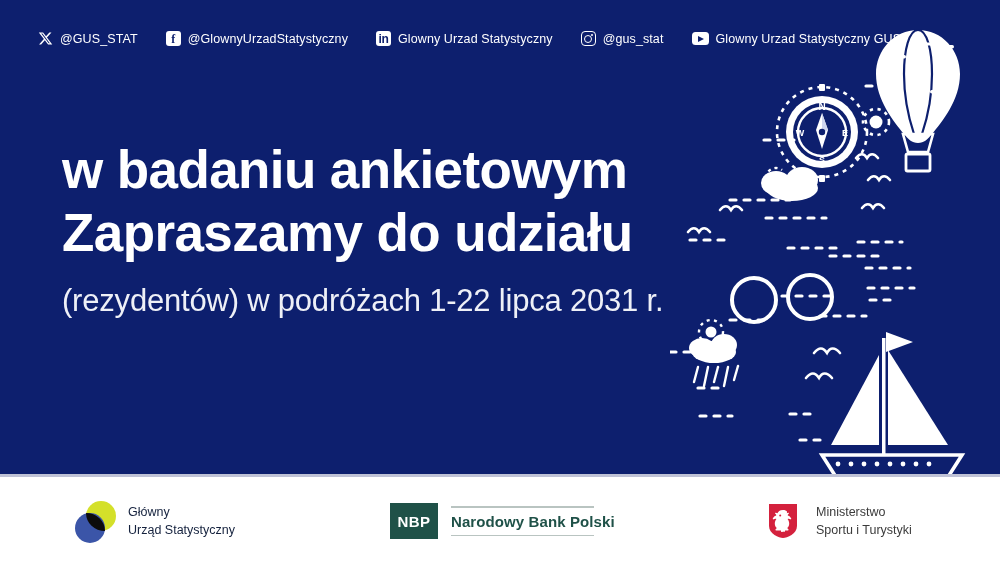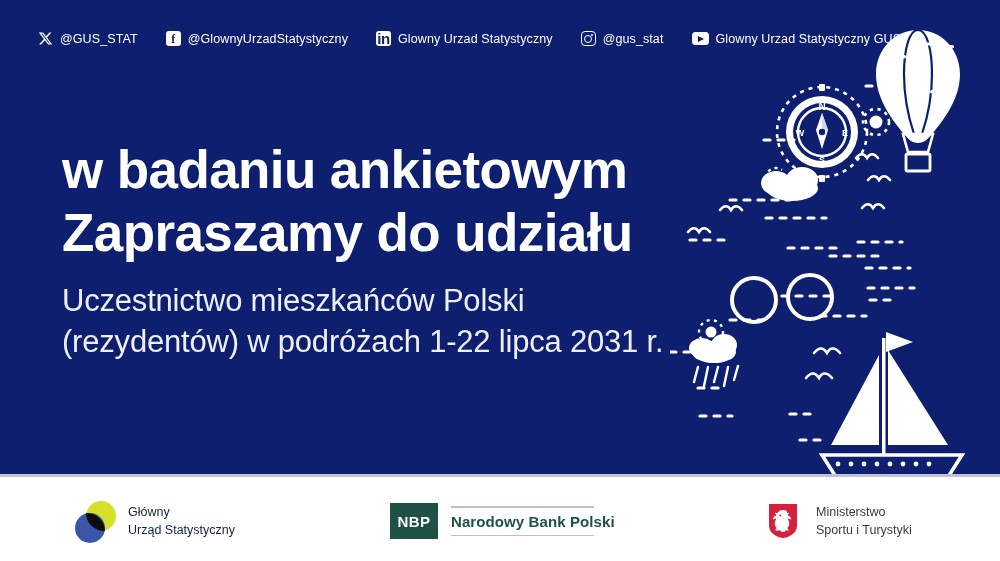--- a/index.html
+++ b/index.html
@@ -362,21 +362,21 @@
 
       <div class="social-item">
         <span class="si-ico">
           <span class="ico-box" style="font-family:'Liberation Serif',serif;font-size:12px;">f</span>
         </span>
         <span class="social-label">@GlownyUrzadStatystyczny</span>
       </div>
 
       <div class="social-item">
         <span class="si-ico">
-          <span class="ico-box" style="font-size:15px;letter-spacing:-.3px;">in</span>
+          <span class="ico-box" style="font-size:12px;letter-spacing:-.3px;">in</span>
         </span>
         <span class="social-label">Glowny Urzad Statystyczny</span>
       </div>
 
       <div class="social-item">
         <span class="si-ico">
           <span class="ico-outline"></span>
         </span>
         <span class="social-label">@gus_stat</span>
       </div>
@@ -391,21 +391,20 @@
       </div>
 
     </div>
 
     <div class="headline">
       <div>w badaniu ankietowym</div>
       <div>Zapraszamy do udziału</div>
     </div>
 
     <div class="subline">
-      <div>Uczestnictwo mieszkańców Polski</div>
       <div>(rezydentów) w podróżach 1-22 lipca 2031 r.</div>
     </div>
 
   </div>
   <div class="hero-rule"></div>
 
   <div class="footer"></div>
 
   <div class="logo-slot" id="logo-nbp">
     <span class="nbp-box">NBP</span>

